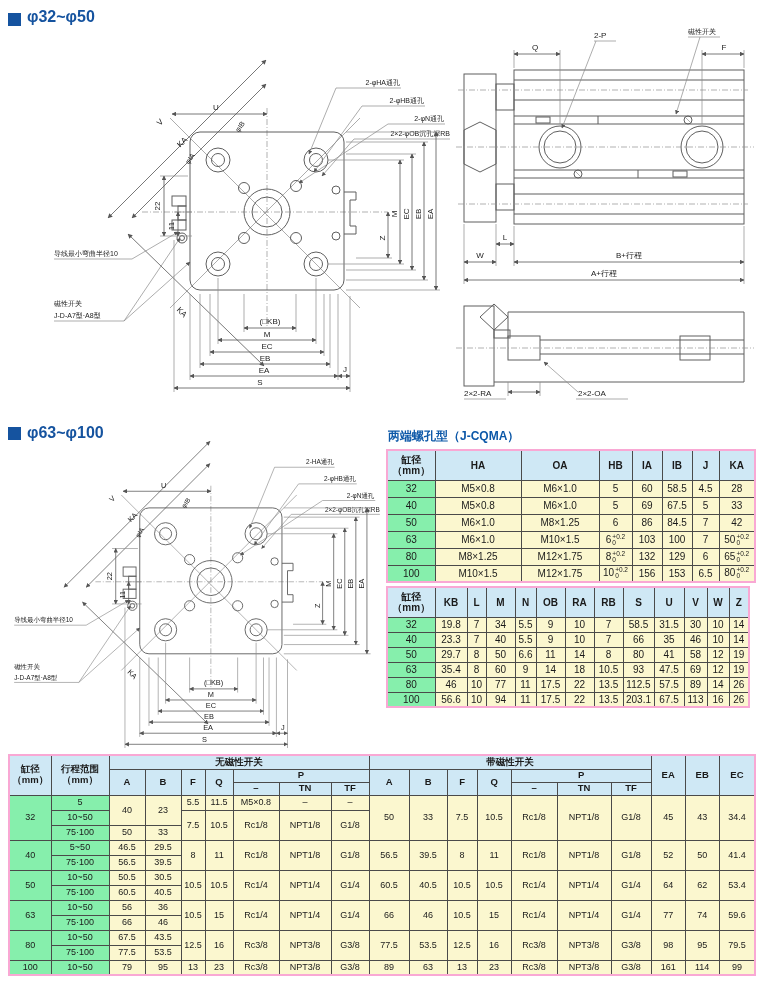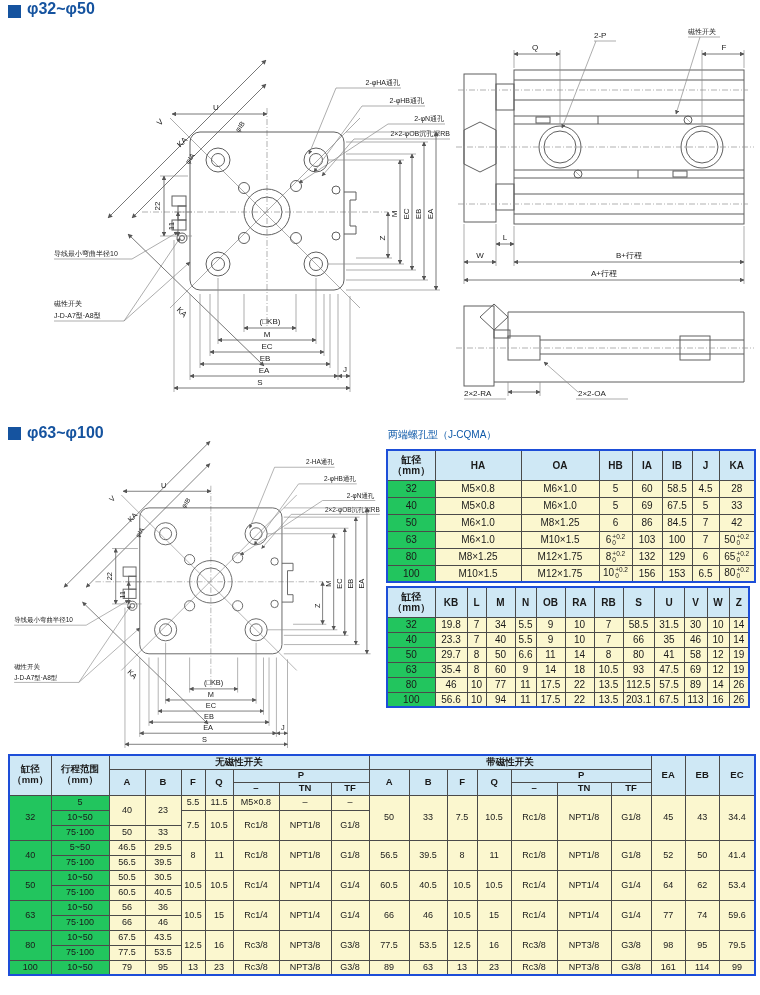--- a/index.html
+++ b/index.html
@@ -1,43 +1,43 @@
 <!DOCTYPE html>
 <html><head>
 <meta charset="utf-8">
 <style>
   html,body{margin:0;padding:0;}
   body{width:760px;height:995px;background:#ffffff;position:relative;overflow:hidden;
        font-family:"Liberation Sans","DejaVu Sans",sans-serif;color:#1a1a1a;}
   .abs{position:absolute;}
   .sec-hdr{display:flex;align-items:center;gap:6px;font-weight:bold;font-size:16px;color:#15539f;}
   .sec-sq{width:13px;height:13px;background:#15539f;display:inline-block;}
-  .tab-title{color:#0d58a8;font-weight:normal;font-size:10px;}
-  table.dtab{border-collapse:collapse;border:2px solid #1d4ed8;table-layout:fixed;}
+  .tab-title{color:#0d58a8;font-weight:bold;font-size:12px;}
+  table.dtab{border-collapse:collapse;border:2px solid #f9a8d4;table-layout:fixed;}
   table.dtab th,table.dtab td{border:1px solid #4a4a4a;text-align:center;vertical-align:middle;
       padding:1px 1px;line-height:1.15;overflow:hidden;}
   table.dtab th{background:#cfe8f5;font-weight:bold;font-size:10px;}
   table.dtab td{background:#fbf7cf;font-size:10px;}
-  table.dtab td.bore,table.dtab td.stroke{background:#22c55e;}
+  table.dtab td.bore,table.dtab td.stroke{background:#86efac;}
   #t1 tbody tr{height:17px;} #t2 tbody tr{height:15px;}
   #t3 th{font-size:9.5px;padding:0 1px;} #t3 td{font-size:9px;padding:0 1px;}
   #t3 tbody tr{height:15px;}
   .tol{display:inline-block;vertical-align:-2px;margin-left:1px;text-align:left;}
   .tol span{display:block;font-size:6.5px;line-height:6px;}
   svg text{font-size:8px;fill:#1a1a1a;}
   svg text.sm{font-size:7px;}
   svg .ln{stroke:#5f5f5f;stroke-width:1;fill:none;}
   svg .thin{stroke:#8a8a8a;stroke-width:0.7;fill:none;}
   svg .dim{stroke:#555;stroke-width:0.8;fill:none;}
   svg .cl{stroke:#909090;stroke-width:0.7;fill:none;stroke-dasharray:6 2 1 2;}
 </style>
 </head>
 <body>
 
-<div class="sec-hdr abs" style="left:8px;top:0;align-items:flex-end;">
+<div class="sec-hdr abs" style="left:8px;top:8px;align-items:flex-end;">
   <span class="sec-sq"></span>
   <span>φ32~φ50</span>
 </div>
 
 <svg class="abs" style="left:52px;top:26px;" width="400" height="366" viewBox="0 0 400 366">
   <defs>
     <marker id="arrA" viewBox="0 0 10 10" refX="9" refY="5" markerWidth="6" markerHeight="6" orient="auto-start-reverse">
       <path d="M0,0L10,5L0,10z" fill="#555"></path>
     </marker>
   </defs>

